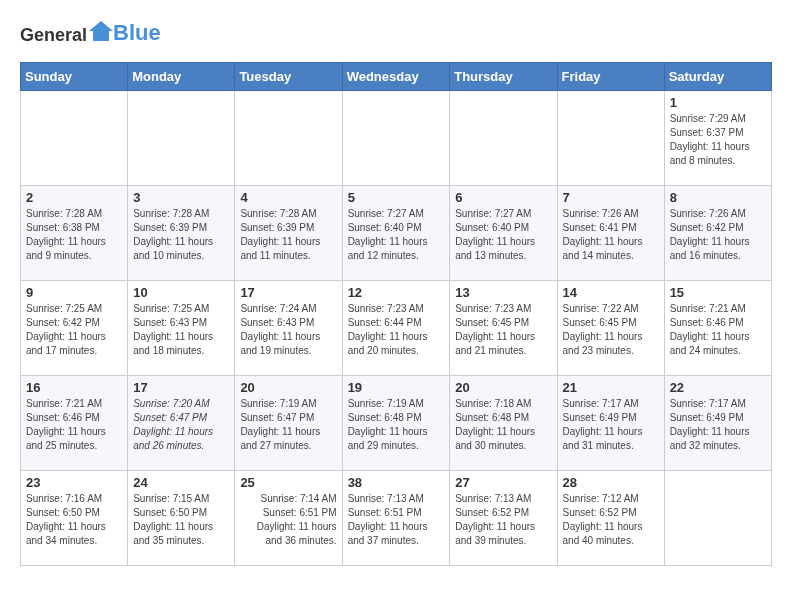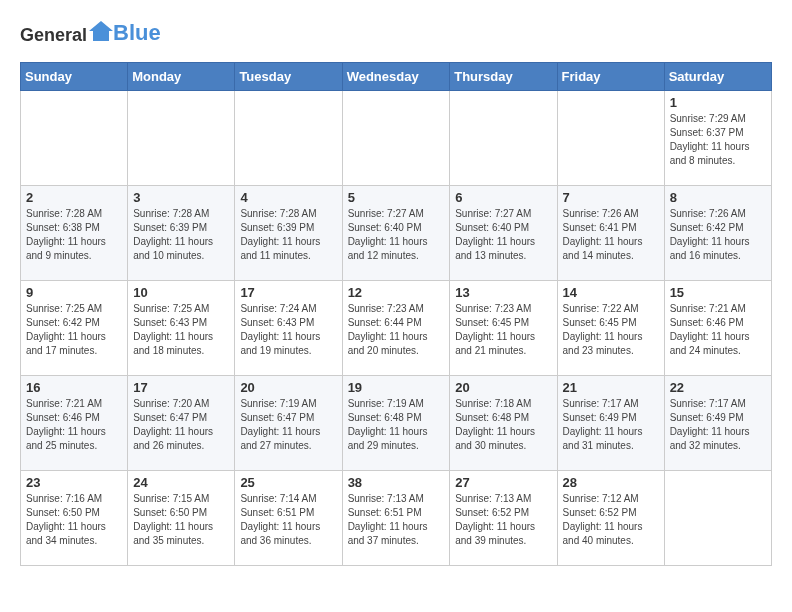--- a/index.html
+++ b/index.html
@@ -221,21 +221,21 @@
       </tr>
       <tr>
         <td>
           <div class="day-number">16</div>
           <div class="day-info" style="white-space: pre-line;">Sunrise: 7:21 AM
 Sunset: 6:46 PM
 Daylight: 11 hours and 25 minutes.</div>
         </td>
         <td>
           <div class="day-number">17</div>
-          <div class="day-info" style="white-space: pre-line;">Sunrise: 7:20 AM
+          <div class="day-info" style="white-space: pre-line; font-style: italic;">Sunrise: 7:20 AM
 Sunset: 6:47 PM
 Daylight: 11 hours and 26 minutes.</div>
         </td>
         <td>
           <div class="day-number">20</div>
           <div class="day-info" style="white-space: pre-line;">Sunrise: 7:19 AM
 Sunset: 6:47 PM
 Daylight: 11 hours and 27 minutes.</div>
         </td>
         <td>
@@ -271,21 +271,21 @@
 Daylight: 11 hours and 34 minutes.</div>
         </td>
         <td>
           <div class="day-number">24</div>
           <div class="day-info" style="white-space: pre-line;">Sunrise: 7:15 AM
 Sunset: 6:50 PM
 Daylight: 11 hours and 35 minutes.</div>
         </td>
         <td>
           <div class="day-number">25</div>
-          <div class="day-info" style="white-space: pre-line;">Sunrise: 7:14 AM
+          <div class="day-info" style="white-space: pre-line; text-align: right;">Sunrise: 7:14 AM
 Sunset: 6:51 PM
 Daylight: 11 hours and 36 minutes.</div>
         </td>
         <td>
           <div class="day-number">38</div>
           <div class="day-info" style="white-space: pre-line;">Sunrise: 7:13 AM
 Sunset: 6:51 PM
 Daylight: 11 hours and 37 minutes.</div>
         </td>
         <td>

